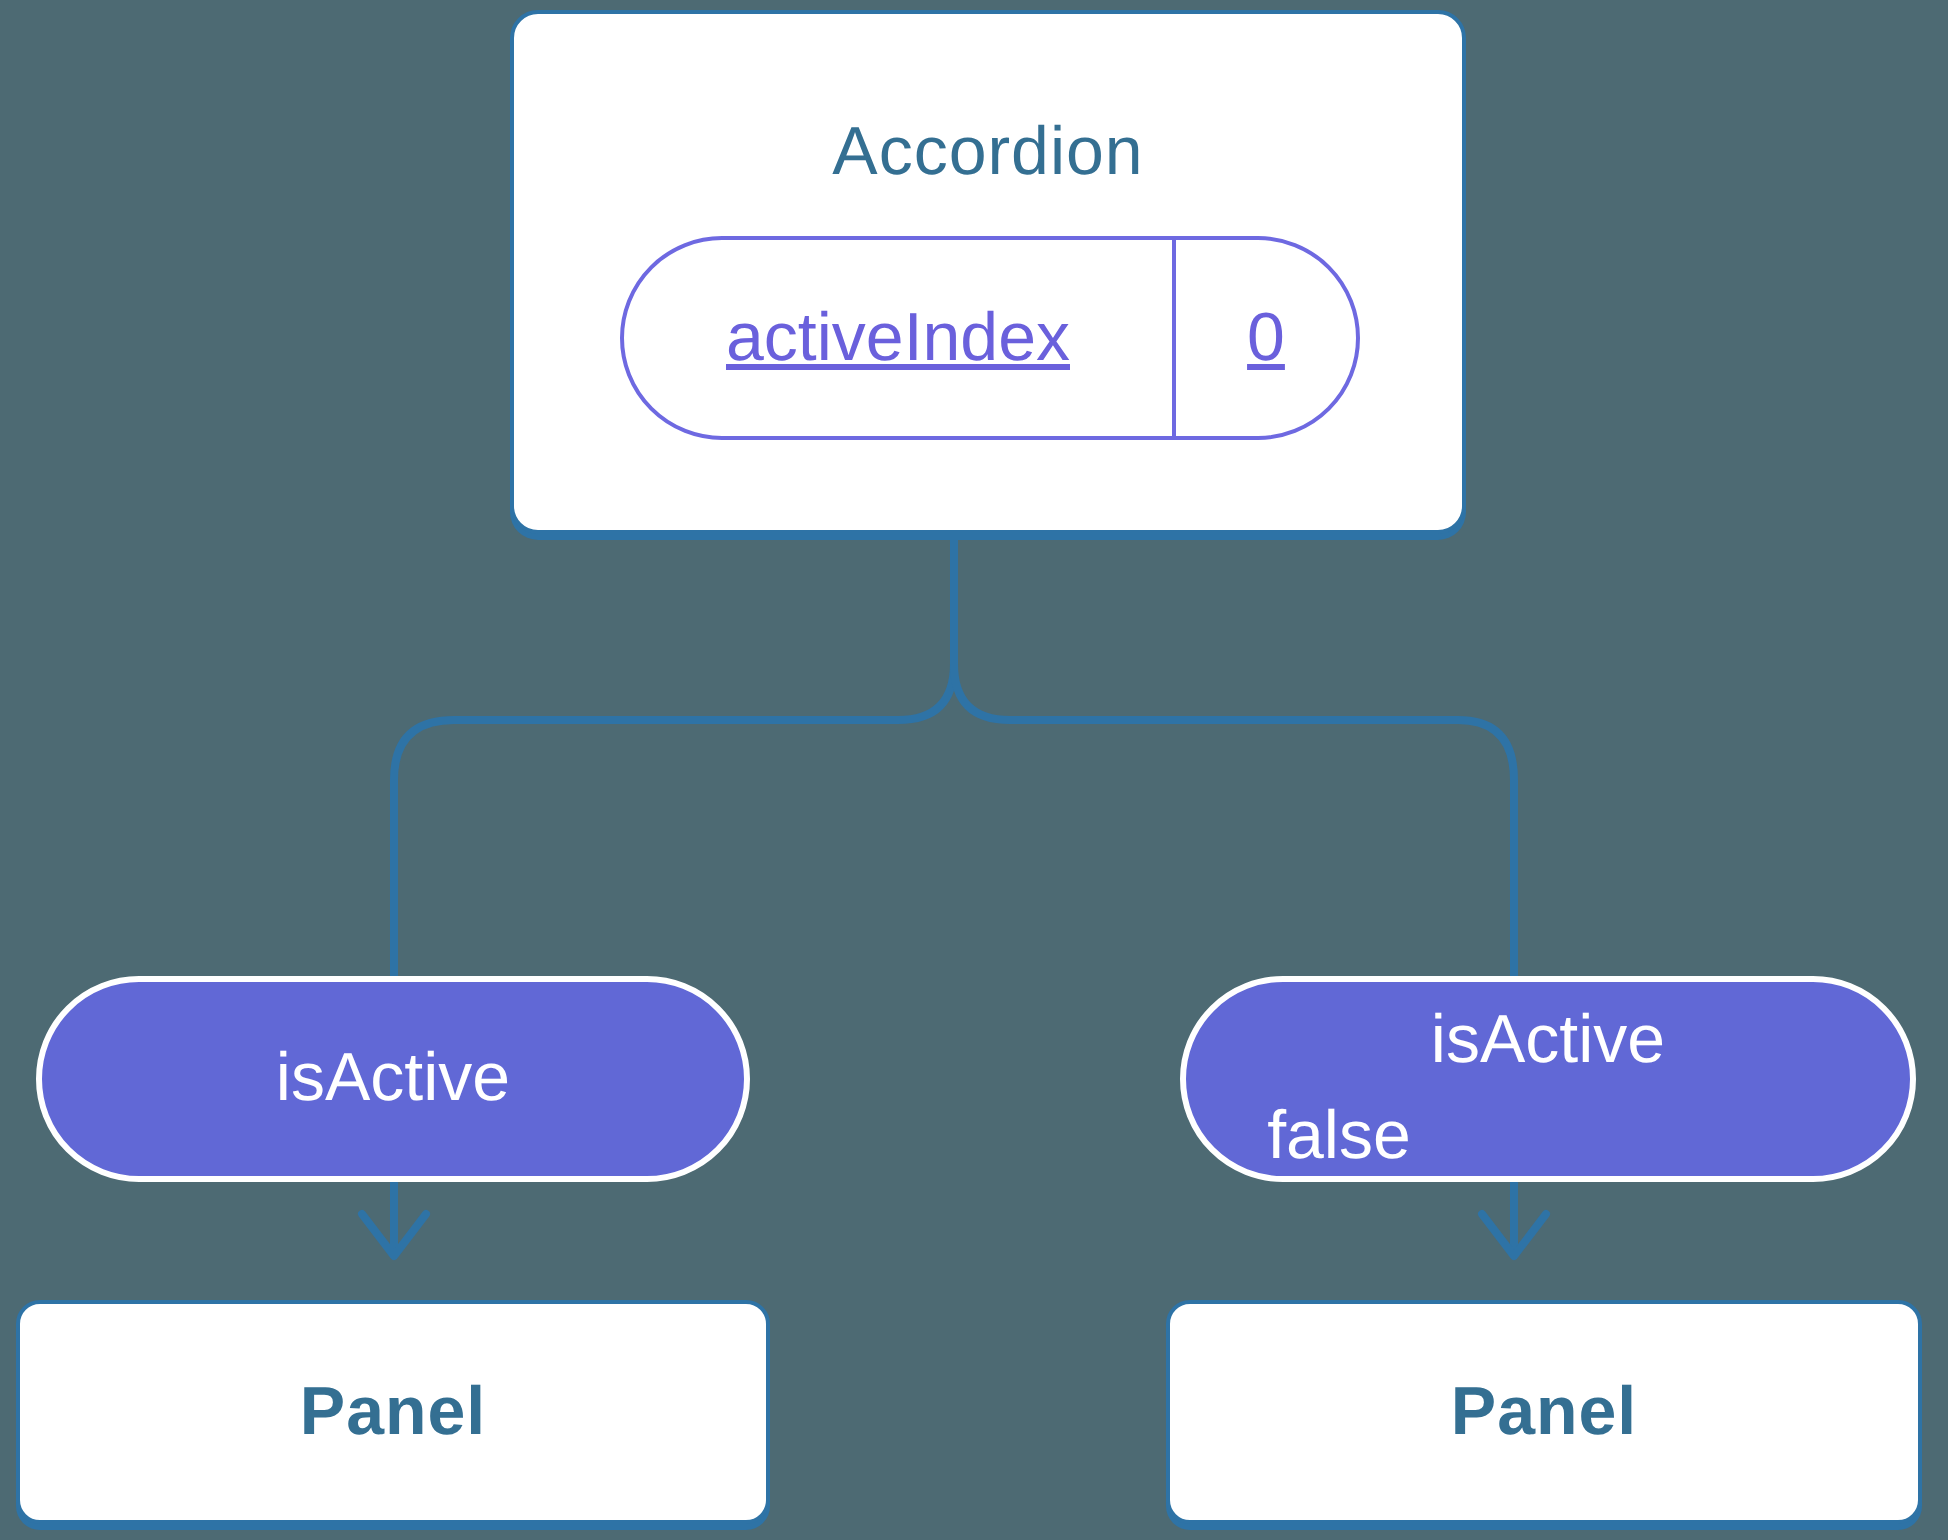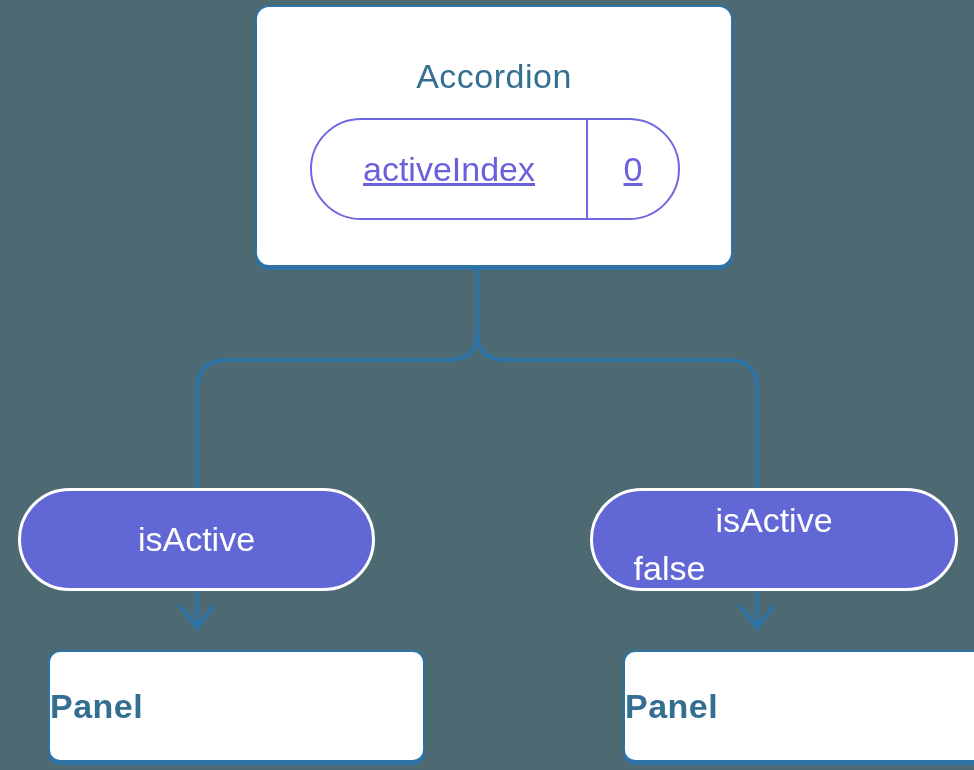--- a/index.html
+++ b/index.html
@@ -83,21 +83,21 @@
     font-size: 34px;
   }
   .prop-pill .seg-name { flex: 1; }
   .prop-pill .divider { width: 3px; background: #ffffff; }
   .prop-pill-left { left: 18px; width: 357px; }
   .prop-pill-left .seg-value { width: 140px; }
   .prop-pill-right { left: 590px; width: 368px; }
   .prop-pill-right .seg-value { width: 153px; }
   .panel-card {
     border-radius: 12px;
-    display: flex; align-items: center; justify-content: flex-start; margin-left: 40px;
+    display: flex; align-items: center; justify-content: center;
   }
   .panel-card .panel-title {
     font-size: 34px; font-weight: 700;
     color: var(--title-text);
     letter-spacing: 0.5px;
   }
   .panel-card-left { left: 8px; top: 650px; width: 377px; height: 112px; }
   .panel-card-right { left: 583px; top: 650px; width: 378px; height: 112px; }
 </style>
 </head>

